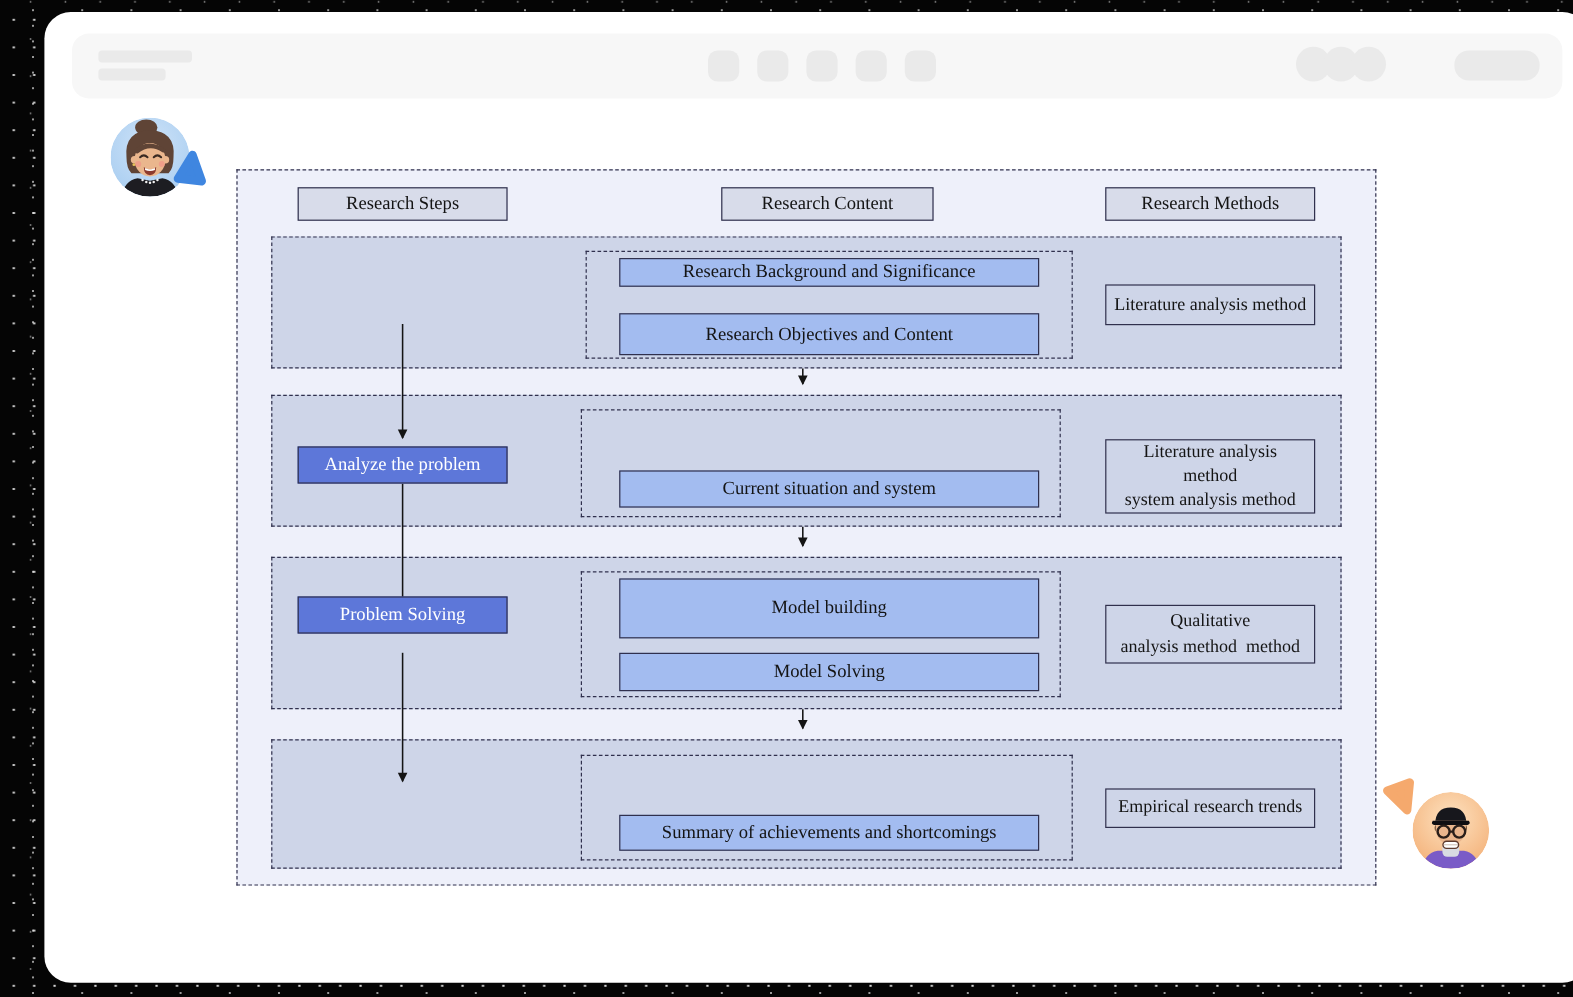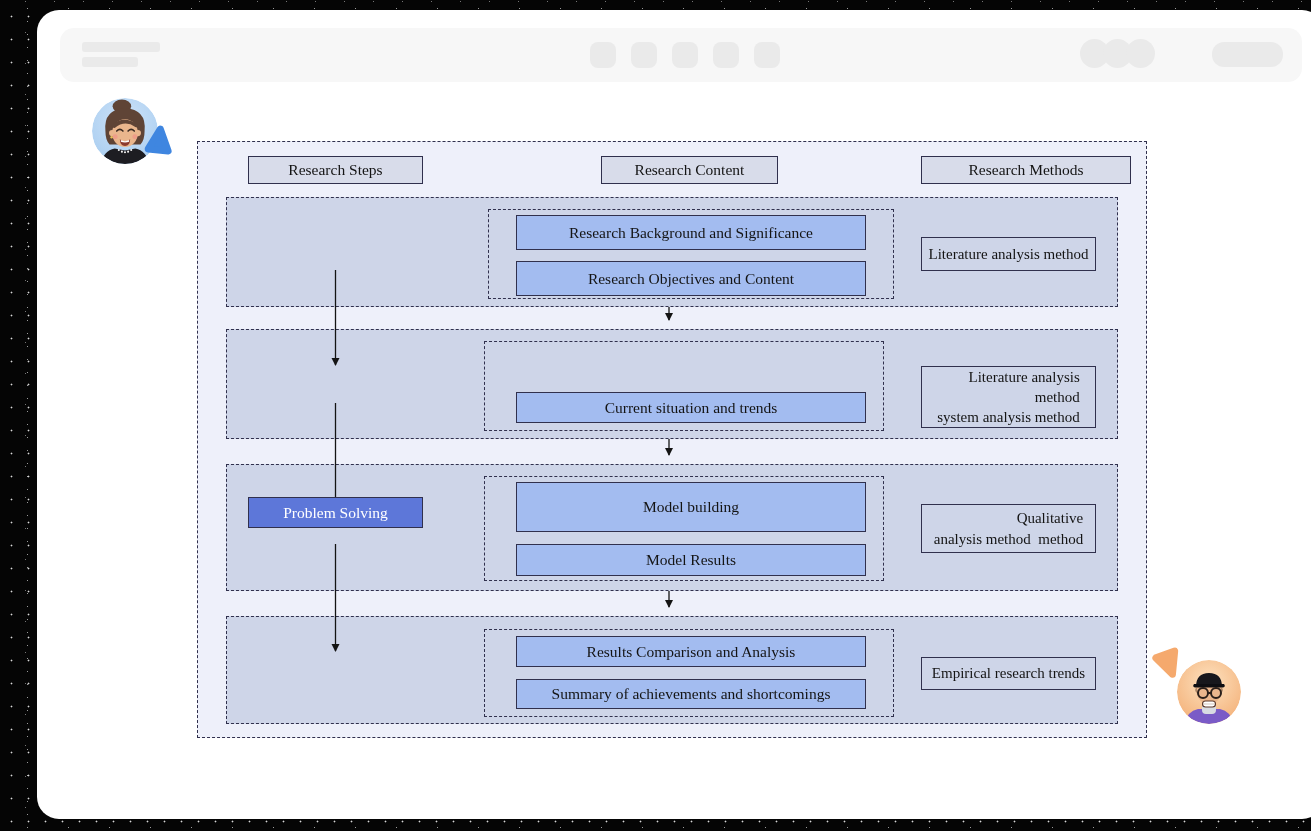--- a/index.html
+++ b/index.html
@@ -65,21 +65,21 @@
     left:318px;width:350px;
     background:var(--content_box_bg,#a3bcf0);
     border:1.4px solid var(--border_dark,#30304d);
     display:flex;align-items:center;justify-content:center;
     font-size:15.5px;z-index:3;
   }
   .mbox{
     left:723px;width:175px;
     border:1px solid var(--border_dark,#30304d);
     display:flex;align-items:center;justify-content:center;
-    text-align:right;font-size:15px;line-height:1.35;z-index:3;
+    text-align:center;font-size:15px;line-height:1.35;z-index:3;
   }
   .mbox span{white-space:pre-wrap;}
   .connectors{position:absolute;left:0;top:0;z-index:2;}
   
   .avatar{position:absolute;border-radius:50%;overflow:hidden;}
   .avatar-tl{left:55px;top:88px;width:66px;height:66px;}
   .avatar-br{left:1140px;top:650px;width:64px;height:64px;}
   .cursor{position:absolute;}
   .cursor-tl{left:107px;top:114px;transform:rotate(6deg);}
   .cursor-br{left:1116px;top:634px;transform:rotate(160deg);}
@@ -181,21 +181,21 @@
   </div>
 
   <div class="diagram">
 
     <div class="abs hdr" style="left:50px;top:14px;width:175px;height:28px">
         <span>Research Steps</span>
       </div>
     <div class="abs hdr" style="left:403px;top:14px;width:177px;height:28px">
         <span>Research Content</span>
       </div>
-    <div class="abs hdr" style="left:723px;top:14px;width:210px;height:28px">
+    <div class="abs hdr" style="left:723px;top:14px;width:175px;height:28px">
         <span>Research Methods</span>
       </div>
 
     <div class="abs section" style="top:55px;height:110px"></div>
     <div class="abs section" style="top:187px;height:110px"></div>
     <div class="abs section" style="top:322px;height:127px"></div>
     <div class="abs section" style="top:474px;height:108px"></div>
 
     <svg class="connectors" width="950" height="597">
       <defs>
@@ -214,41 +214,41 @@
         <path d="M471 297 V313" marker-end="url(#arr2)"></path>
         <path d="M471 449 V465" marker-end="url(#arr2)"></path>
       </g>
     </svg>
 
     <div class="abs group" style="left:290px;top:67px;width:406px;height:90px"></div>
     <div class="abs group" style="left:286px;top:199px;width:400px;height:90px"></div>
     <div class="abs group" style="left:286px;top:334px;width:400px;height:105px"></div>
     <div class="abs group" style="left:286px;top:487px;width:410px;height:88px"></div>
 
+    <div class="abs stepbtn" style="top:230px">
+        <span>Analyze the problem</span>
+      </div>
     <div class="abs stepbtn" style="top:355px">
         <span>Problem Solving</span>
       </div>
 
-    <div class="abs cbox" style="top:73px;height:35px">
+    <div class="abs cbox" style="top:73px;height:24px">
         <span>Research Background and Significance</span>
       </div>
     <div class="abs cbox" style="top:119px;height:35px">
         <span>Research Objectives and Content</span>
       </div>
     <div class="abs cbox" style="top:250px;height:31px">
-        <span>Current situation and trends</span>
+        <span>Current situation and system</span>
       </div>
     <div class="abs cbox" style="top:340px;height:50px">
         <span>Model building</span>
       </div>
     <div class="abs cbox" style="top:402px;height:32px">
-        <span>Model Results</span>
-      </div>
-    <div class="abs cbox" style="top:494px;height:31px">
-        <span>Results Comparison and Analysis</span>
+        <span>Model Solving</span>
       </div>
     <div class="abs cbox" style="top:537px;height:30px">
         <span>Summary of achievements and shortcomings</span>
       </div>
 
     <div class="abs mbox" style="top:95px;height:34px">
         <span>Literature analysis method</span>
       </div>
     <div class="abs mbox" style="top:224px;height:62px">
         <span>Literature analysis

